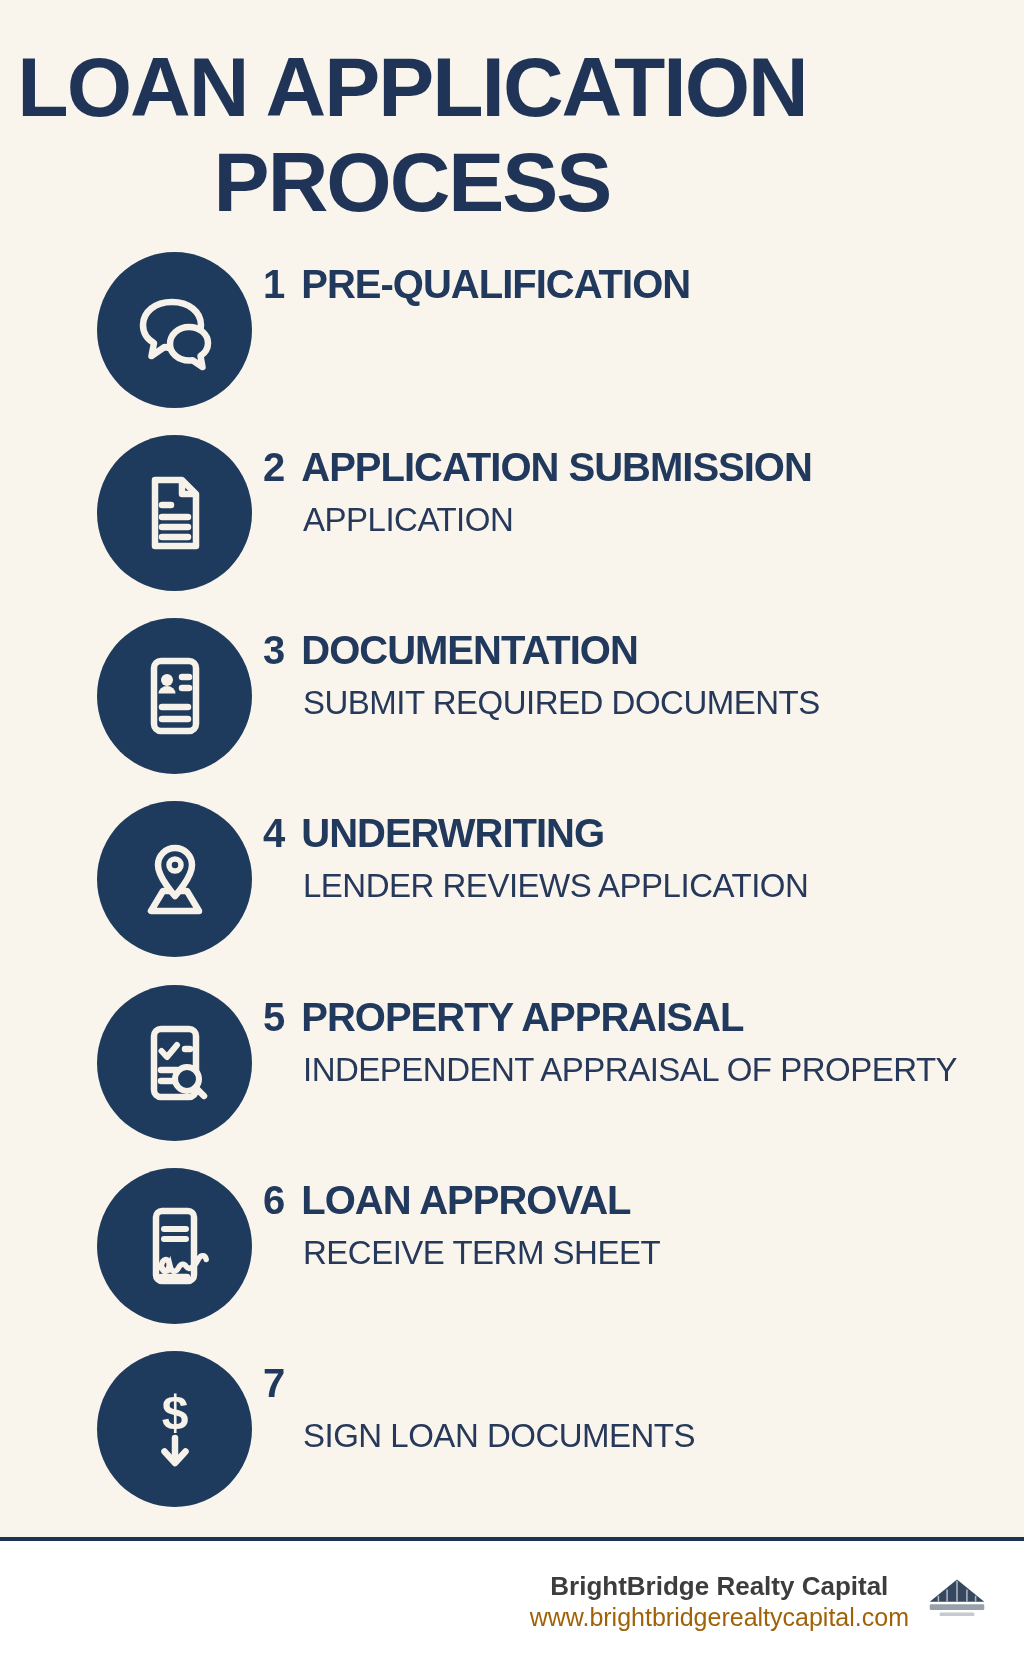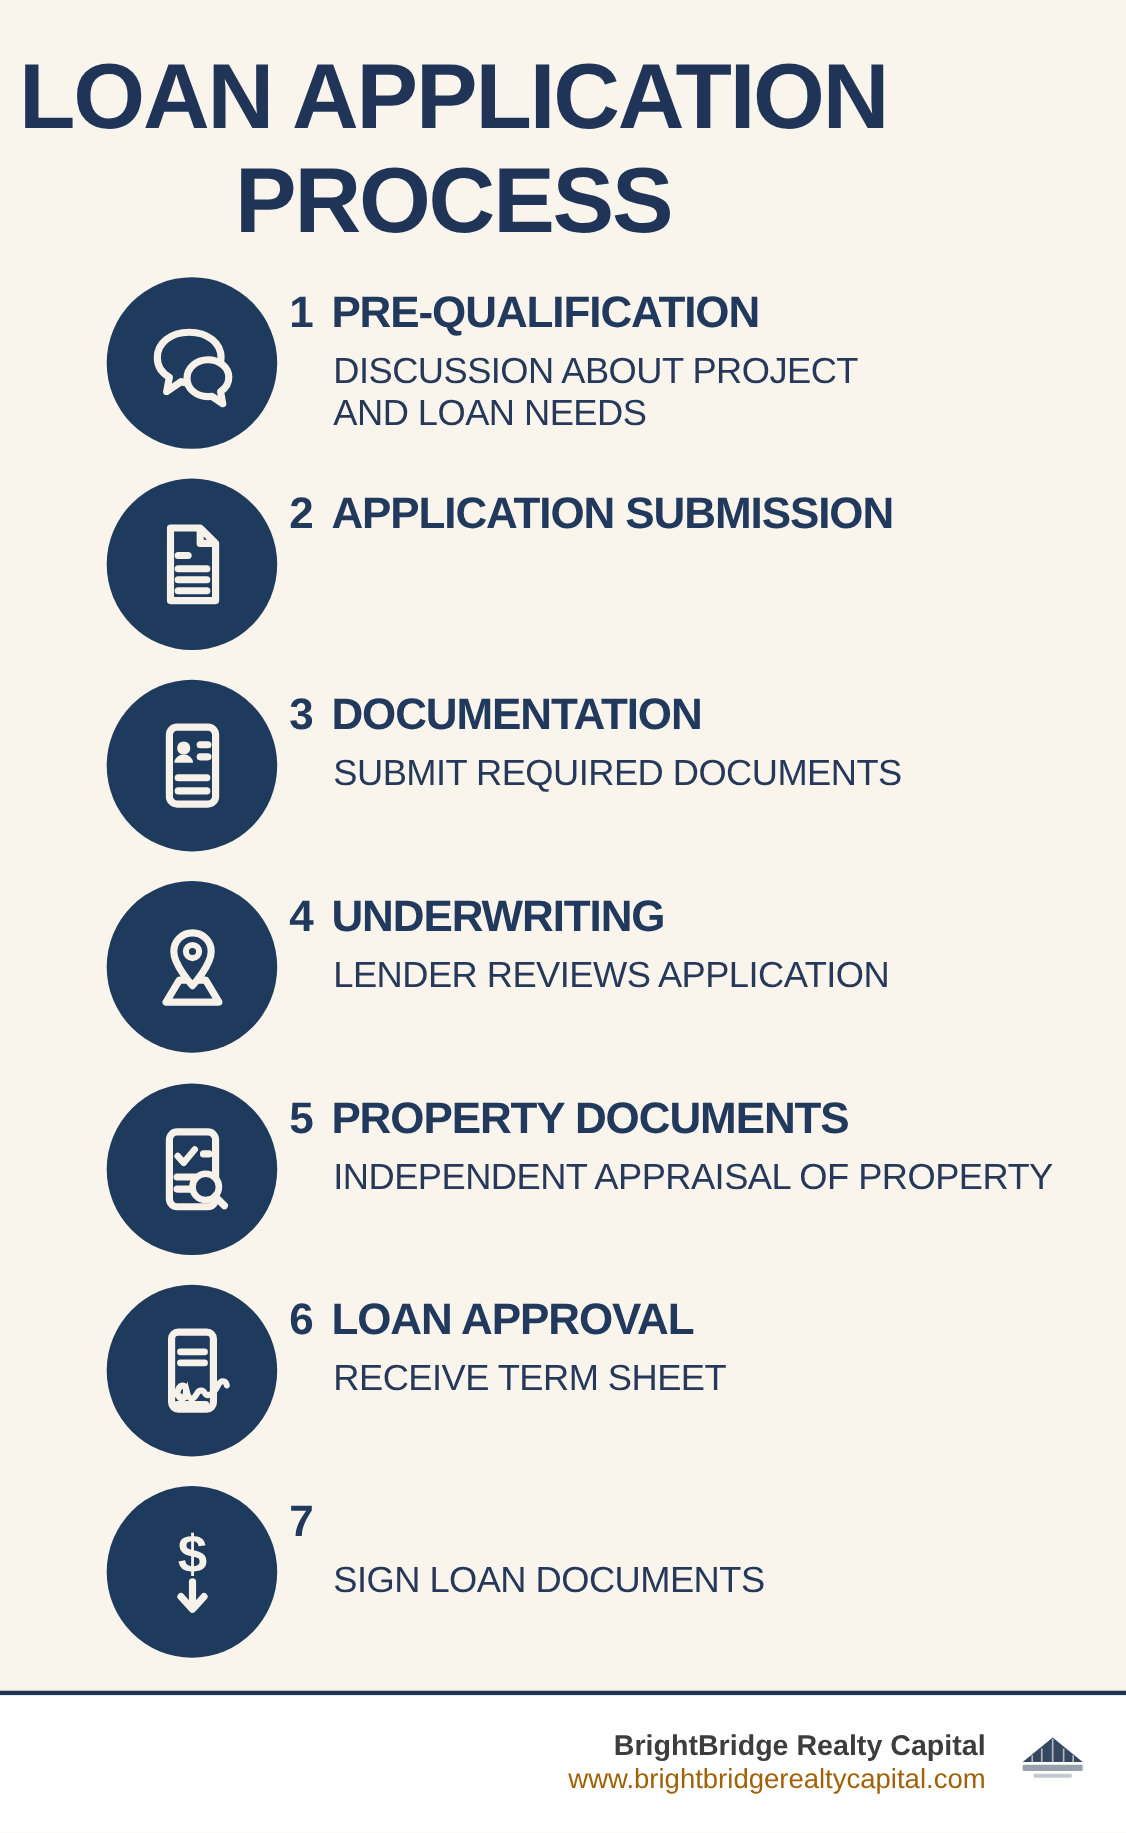--- a/index.html
+++ b/index.html
@@ -27,21 +27,21 @@
   .step-desc{
     position:absolute;left:303px;top:66px;
     color:#27395a;font-size:33px;line-height:38px;letter-spacing:-0.5px;
   }
   .step-desc span{display:block;}
   .footer{
     position:absolute;left:0;top:1537px;width:1024px;height:129px;
     background:#ffffff;border-top:4px solid #1d3450;box-sizing:border-box;
   }
   .footer-text{
-    position:absolute;right:128px;top:30px;text-align:right;
+    position:absolute;right:115px;top:30px;text-align:center;
   }
   .footer-company{color:#3d3d3d;font-weight:bold;font-size:26px;line-height:30px;}
   .footer-url{color:#a16207;font-size:25px;line-height:32px;}
   .footer-logo{position:absolute;right:36px;top:36px;width:62px;height:46px;}
 </style>
 </head>
 <body>
 
 <div class="page-title">
   <div>LOAN APPLICATION</div>
@@ -52,42 +52,39 @@
   <div class="step-circle">
     <svg viewBox="0 0 100 100">
       <path d="M47 22 C30 22 18 32 18 45 C18 53 22 59 29 63 L26.5 76 L39.5 67 C42 67.7 44.5 68 47 68 C64 68 76 58 76 45 C76 32 64 22 47 22 Z" fill="none" stroke="#f7f2e9" stroke-width="6.5" stroke-linejoin="round"></path>
       <path d="M64 47 C74.5 47 83 54 83 63 C83 68.5 80 73 75.5 76 L77.5 87 L67.5 80.2 C66.3 80.4 65.2 80.5 64 80.5 C53.5 80.5 45 73.5 45 64 C45 54.5 53.5 47 64 47 Z" fill="#1e3a5c" stroke="#f7f2e9" stroke-width="6.5" stroke-linejoin="round"></path>
     </svg>
   </div>
   <div class="step-headline">
     <span>1</span>
     <span>PRE-QUALIFICATION</span>
   </div>
-  <div class="step-desc">
-    <span>DISCUSSION ABOUT PROJECT</span>
-    <span>AND LOAN NEEDS</span>
-  </div>
 </div>
 
 <div class="step-row" style="top:435px;">
   <div class="step-circle">
     <svg viewBox="0 0 100 100">
       <path d="M30 17 H57 L71 31 V83 H30 Z" fill="none" stroke="#f7f2e9" stroke-width="6.5" stroke-linejoin="round"></path>
       <path d="M57 17 V31 H71" fill="none" stroke="#f7f2e9" stroke-width="6.5" stroke-linejoin="round"></path>
       <line x1="37" y1="42" x2="46" y2="42" stroke="#f7f2e9" stroke-width="6.5" stroke-linecap="round"></line>
       <line x1="37" y1="54" x2="63" y2="54" stroke="#f7f2e9" stroke-width="6.5" stroke-linecap="round"></line>
       <line x1="37" y1="64" x2="63" y2="64" stroke="#f7f2e9" stroke-width="6.5" stroke-linecap="round"></line>
       <line x1="37" y1="74" x2="63" y2="74" stroke="#f7f2e9" stroke-width="6.5" stroke-linecap="round"></line>
     </svg>
   </div>
   <div class="step-headline">
     <span>2</span>
     <span>APPLICATION SUBMISSION</span>
   </div>
   <div class="step-desc">
+    <span>APPLICATION</span>
   </div>
 </div>
 
 <div class="step-row" style="top:618px;">
   <div class="step-circle">
     <svg viewBox="0 0 100 100">
       <rect x="29" y="15" width="42" height="70" rx="7" fill="none" stroke="#f7f2e9" stroke-width="6.5"></rect>
       <circle cx="42" cy="34" r="6" fill="#f7f2e9"></circle>
       <path d="M33.5 47.5 a8.5 7.5 0 0 1 17 0 Z" fill="#f7f2e9"></path>
       <line x1="57" y1="31" x2="64" y2="31" stroke="#f7f2e9" stroke-width="6.5" stroke-linecap="round"></line>
@@ -131,21 +128,21 @@
       <path d="M36.5 38 l5.5 6 L52 32" fill="none" stroke="#f7f2e9" stroke-width="6" stroke-linecap="round" stroke-linejoin="round"></path>
       <line x1="60" y1="36" x2="65" y2="36" stroke="#f7f2e9" stroke-width="6.5" stroke-linecap="round"></line>
       <line x1="36" y1="57" x2="52" y2="57" stroke="#f7f2e9" stroke-width="6.5" stroke-linecap="round"></line>
       <line x1="36" y1="68" x2="49" y2="68" stroke="#f7f2e9" stroke-width="6.5" stroke-linecap="round"></line>
       <circle cx="62" cy="66" r="12" fill="#1e3a5c" stroke="#f7f2e9" stroke-width="6"></circle>
       <line x1="70.5" y1="74.5" x2="79" y2="83" stroke="#f7f2e9" stroke-width="6.5" stroke-linecap="round"></line>
     </svg>
   </div>
   <div class="step-headline">
     <span>5</span>
-    <span>PROPERTY DOCUMENTS</span>
+    <span>PROPERTY APPRAISAL</span>
   </div>
   <div class="step-desc">
     <span>INDEPENDENT APPRAISAL OF PROPERTY</span>
     <span></span>
   </div>
 </div>
 
 <div class="step-row" style="top:1168px;">
   <div class="step-circle">
     <svg viewBox="0 0 100 100">

